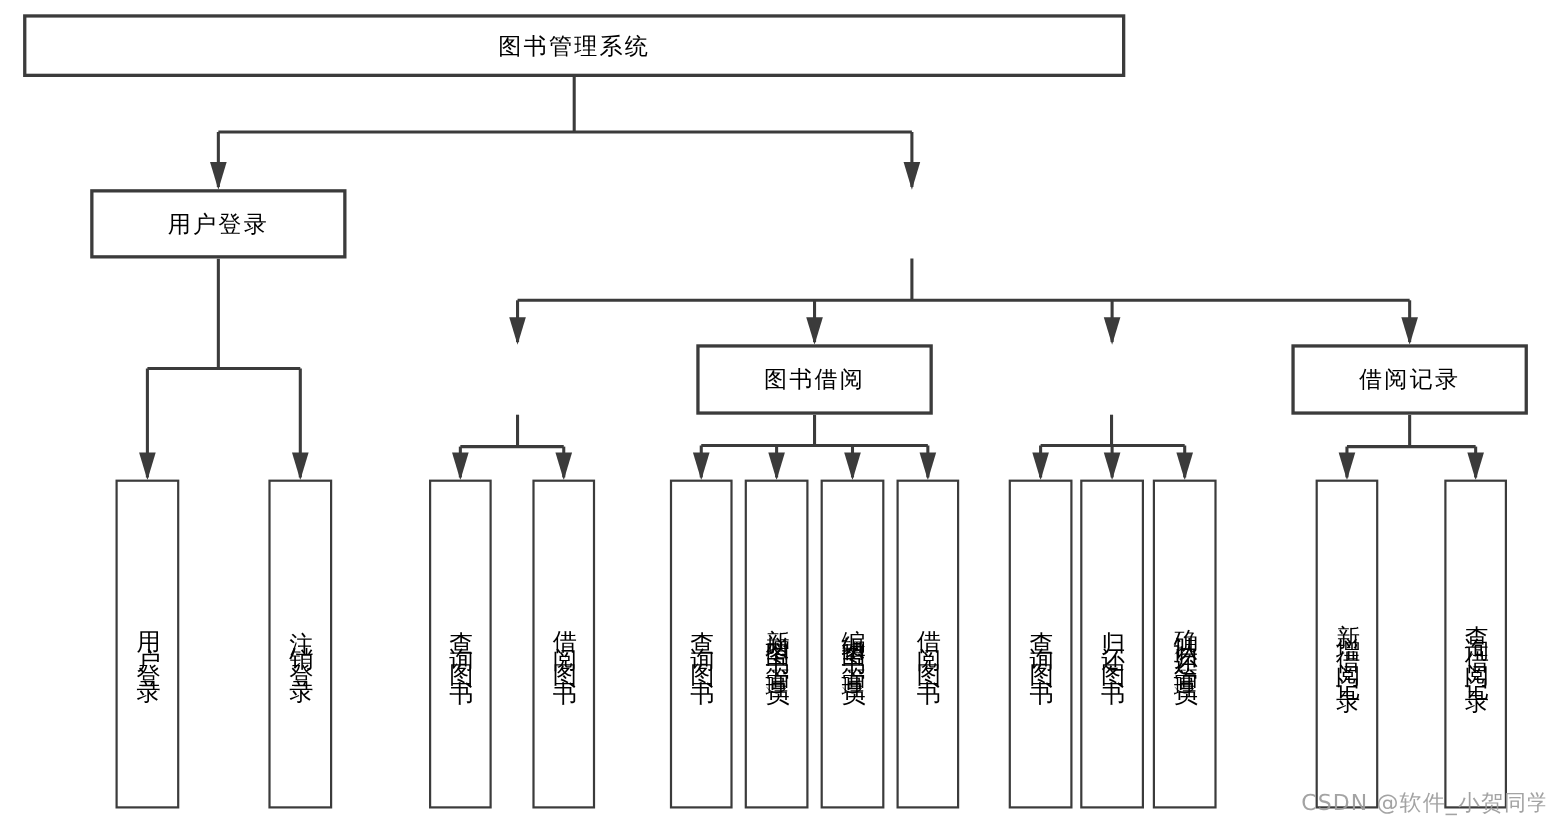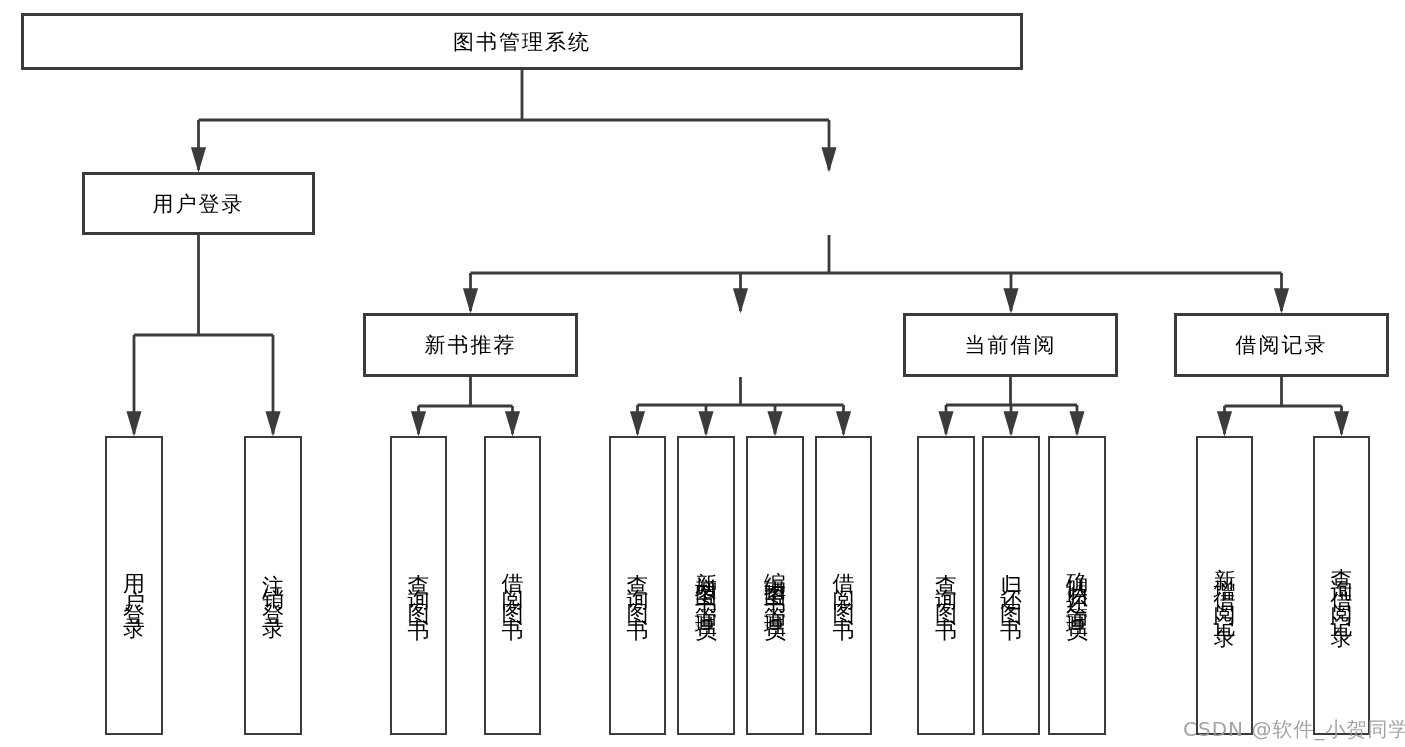--- a/index.html
+++ b/index.html
@@ -103,22 +103,21 @@
       <path d="M1224.5 406 H1341.5"></path>
       <path d="M1224.5 406 V434" marker-end="url(#arr)"></path>
       <path d="M1341.5 406 V434" marker-end="url(#arr)"></path>
     </g>
   </svg>
 
   <div class="node hbox" style="left:21px; top:13px; width:1002px; height:57px">图书管理系统</div>
 
   <div class="node hbox" style="left:82px; top:172px; width:233px; height:63px">用户登录</div>
 
-  <div class="node hbox" style="left:363px; top:313px; width:215px; height:64px">新书推荐</div>
-  <div class="node hbox" style="left:903px; top:313px; width:215px; height:64px">当前借阅</div>
+  <div class="node hbox" style="left:633px; top:313px; width:215px; height:64px">图书借阅</div>
   <div class="node hbox" style="left:1174px; top:313px; width:215px; height:64px">借阅记录</div>
 
   <div class="node vbox sp4" style="left:105px; top:436px; width:58px; height:299px">用户登录</div>
   <div class="node vbox sp4" style="left:244px; top:436px; width:58px; height:299px">注销登录</div>
 
   <div class="node vbox sp4" style="left:390px; top:436px; width:57px; height:299px">查询图书</div>
   <div class="node vbox sp4" style="left:484px; top:436px; width:57px; height:299px">借阅图书</div>
 
   <div class="node vbox sp4" style="left:609px; top:436px; width:57px; height:299px">查询图书</div>
   <div class="node vbox sp9" style="left:677px; top:436px; width:58px; height:299px">新增图书（管理员）</div>

